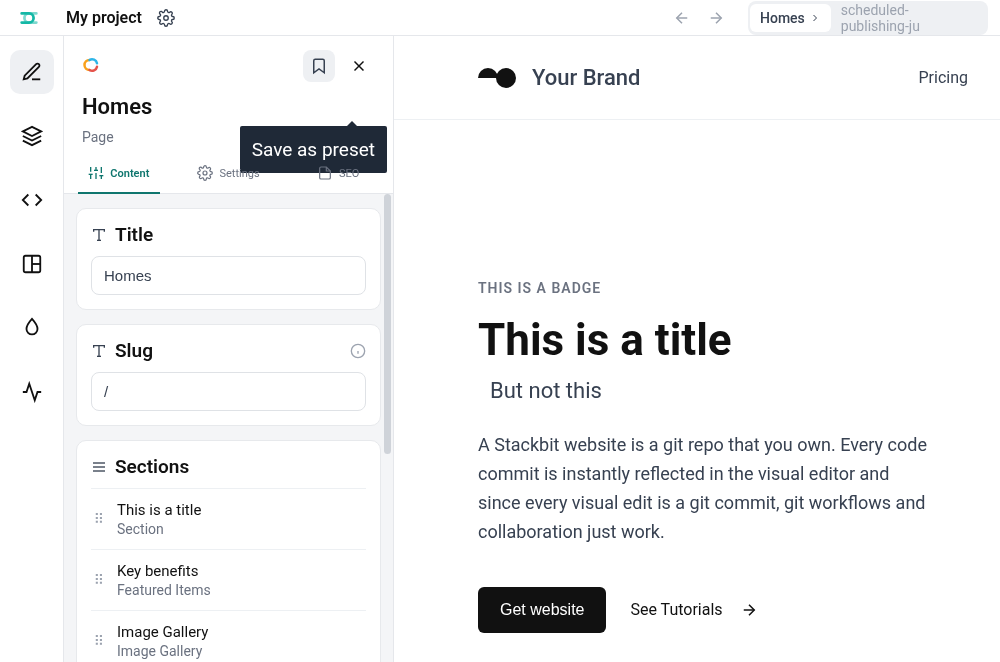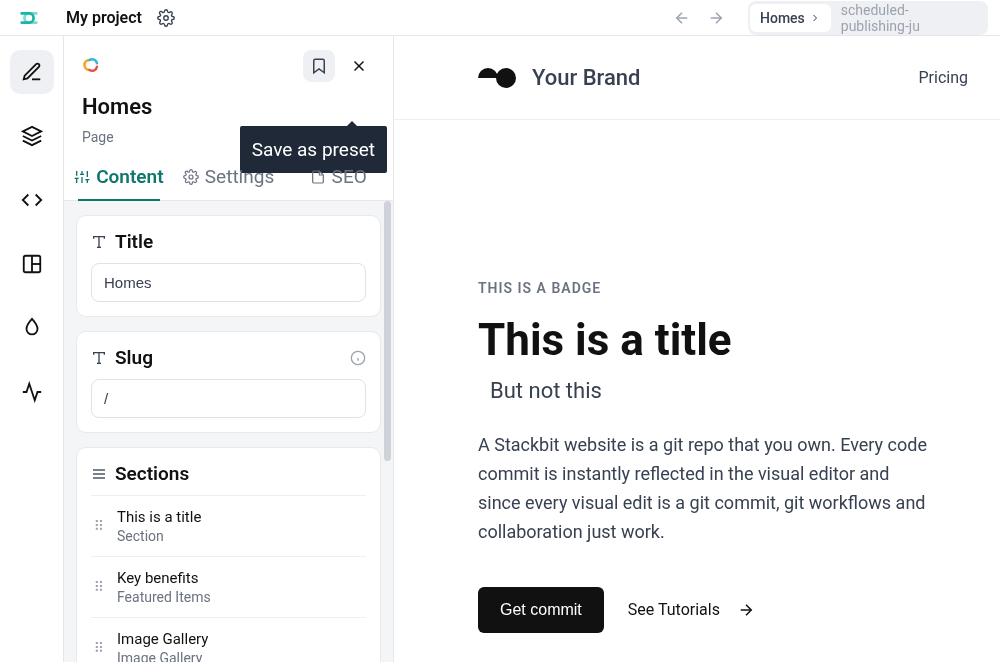--- a/index.html
+++ b/index.html
@@ -87,21 +87,21 @@
   .tooltip:before {
     content: ""; position: absolute; top: -5px; right: 30px;
     border-left: 5px solid transparent; border-right: 5px solid transparent; border-bottom: 5px solid #1f2937;
   }
 
   .tabs {
     display: flex; border-bottom: 1px solid #e5e7eb;
   }
   .tab {
     flex: 1; display: flex; align-items: center; justify-content: center; gap: 6px;
-    padding: 12px 4px 12px; font-size: 19px; cursor: pointer; color: #6b7280; position: relative;
+    padding: 12px 4px 12px; font-size: 11px; cursor: pointer; color: #6b7280; position: relative;
   }
   .tab.active { color: #0f766e; font-weight: 600; }
   .tab.active:after {
     content: ""; position: absolute; left: 14px; right: 14px; bottom: -1px; height: 2px; background: #0f766e;
   }
 
   .tab-body {
     flex:1; overflow-y:auto; background:#f4f5f7; padding:14px 12px 20px; position:relative;
   }
   .card {
@@ -388,21 +388,21 @@
             <span class="brand-name">Your Brand</span>
           </div>
           <span class="nav-pricing">Pricing</span>
         </div>
         <div class="hero">
           <div class="badge">THIS IS A BADGE</div>
           <h1 class="hero-title">This is a title</h1>
           <div class="hero-sub">But not this</div>
           <p class="hero-para">A Stackbit website is a git repo that you own. Every code commit is instantly reflected in the visual editor and since every visual edit is a git commit, git workflows and collaboration just work.</p>
           <div class="cta-row">
-            <button class="cta-primary">Get commit</button>
+            <button class="cta-primary">Get website</button>
             <span class="cta-secondary">
               <span>See Tutorials</span>
               <svg width="18" height="18" viewBox="0 0 24 24" fill="none" stroke="#111" stroke-width="2">
                   <line x1="5" y1="12" x2="19" y2="12"></line>
                   <polyline points="12 5 19 12 12 19"></polyline>
                 </svg>
             </span>
           </div>
         </div>
       </div>

